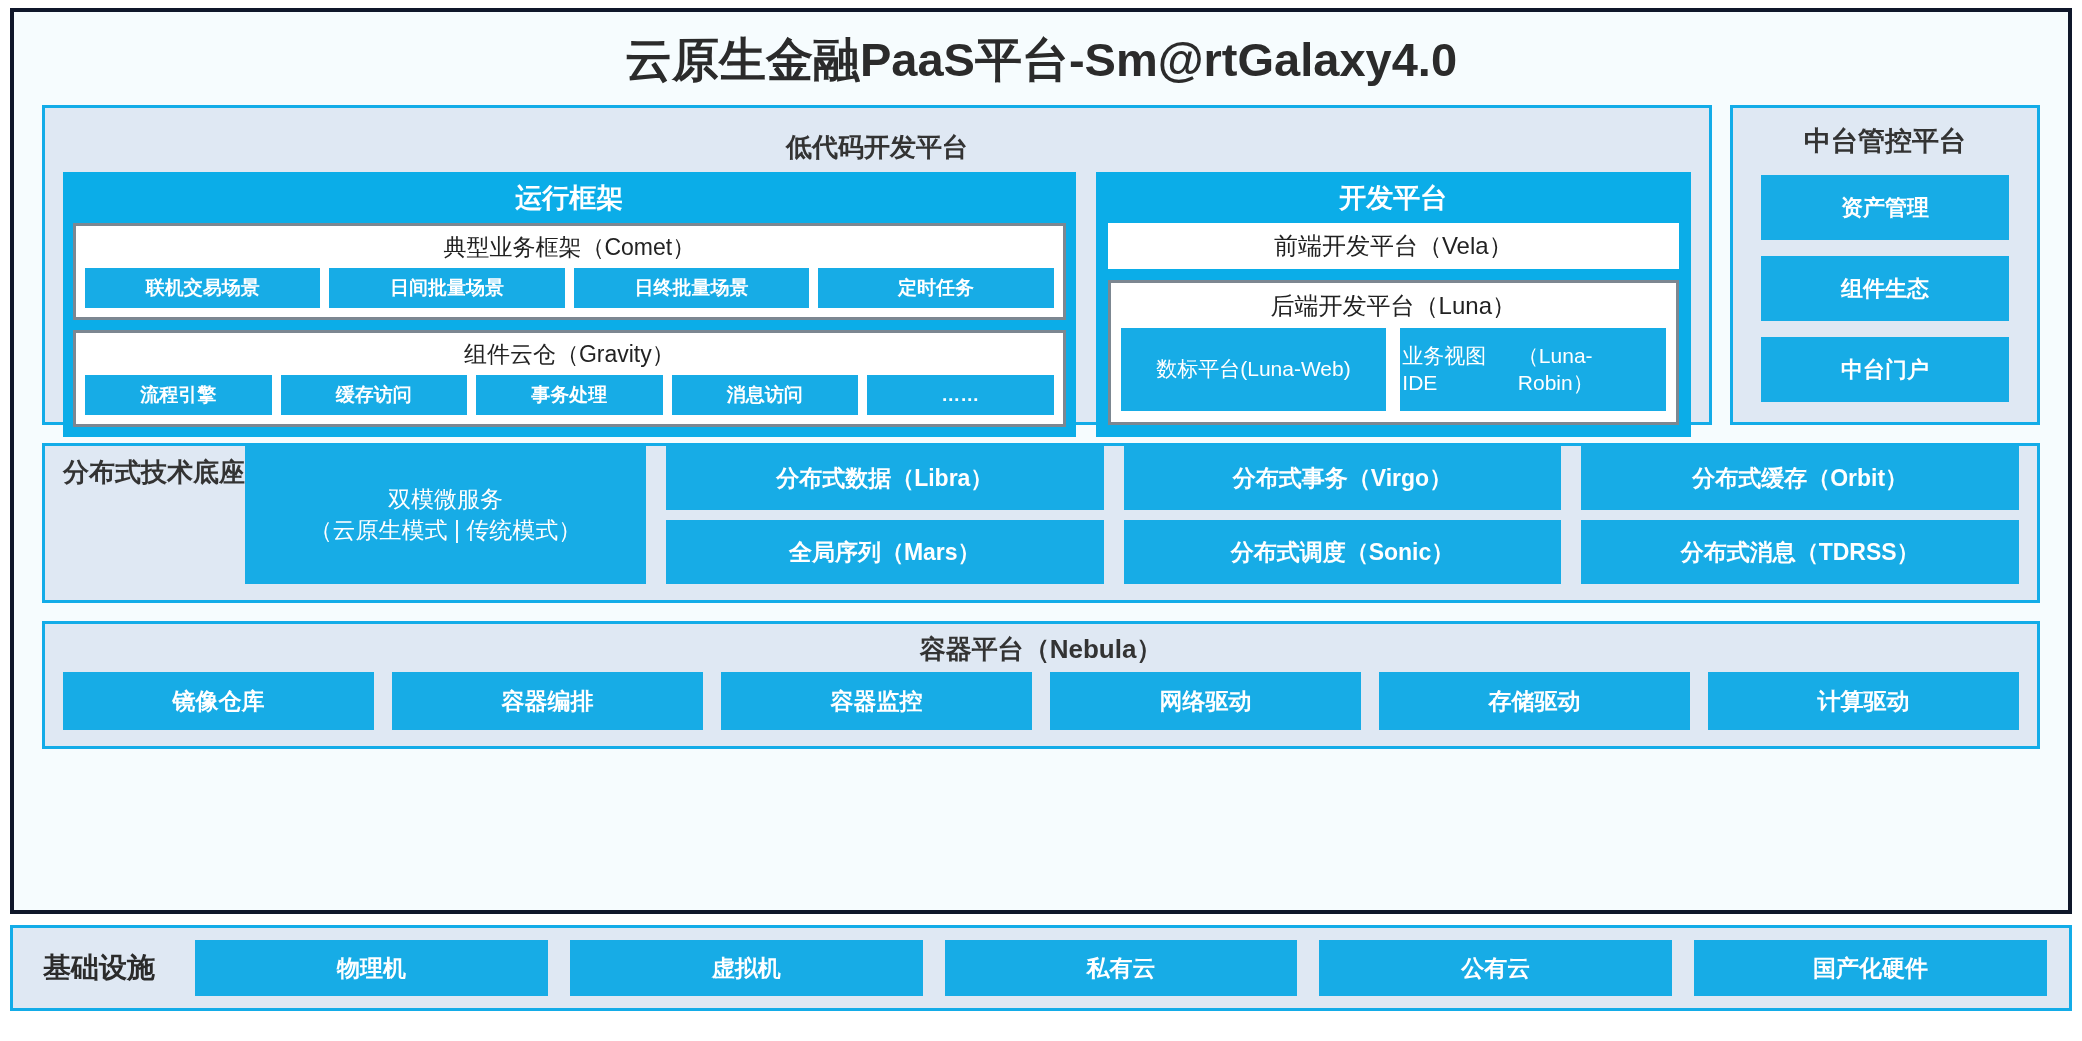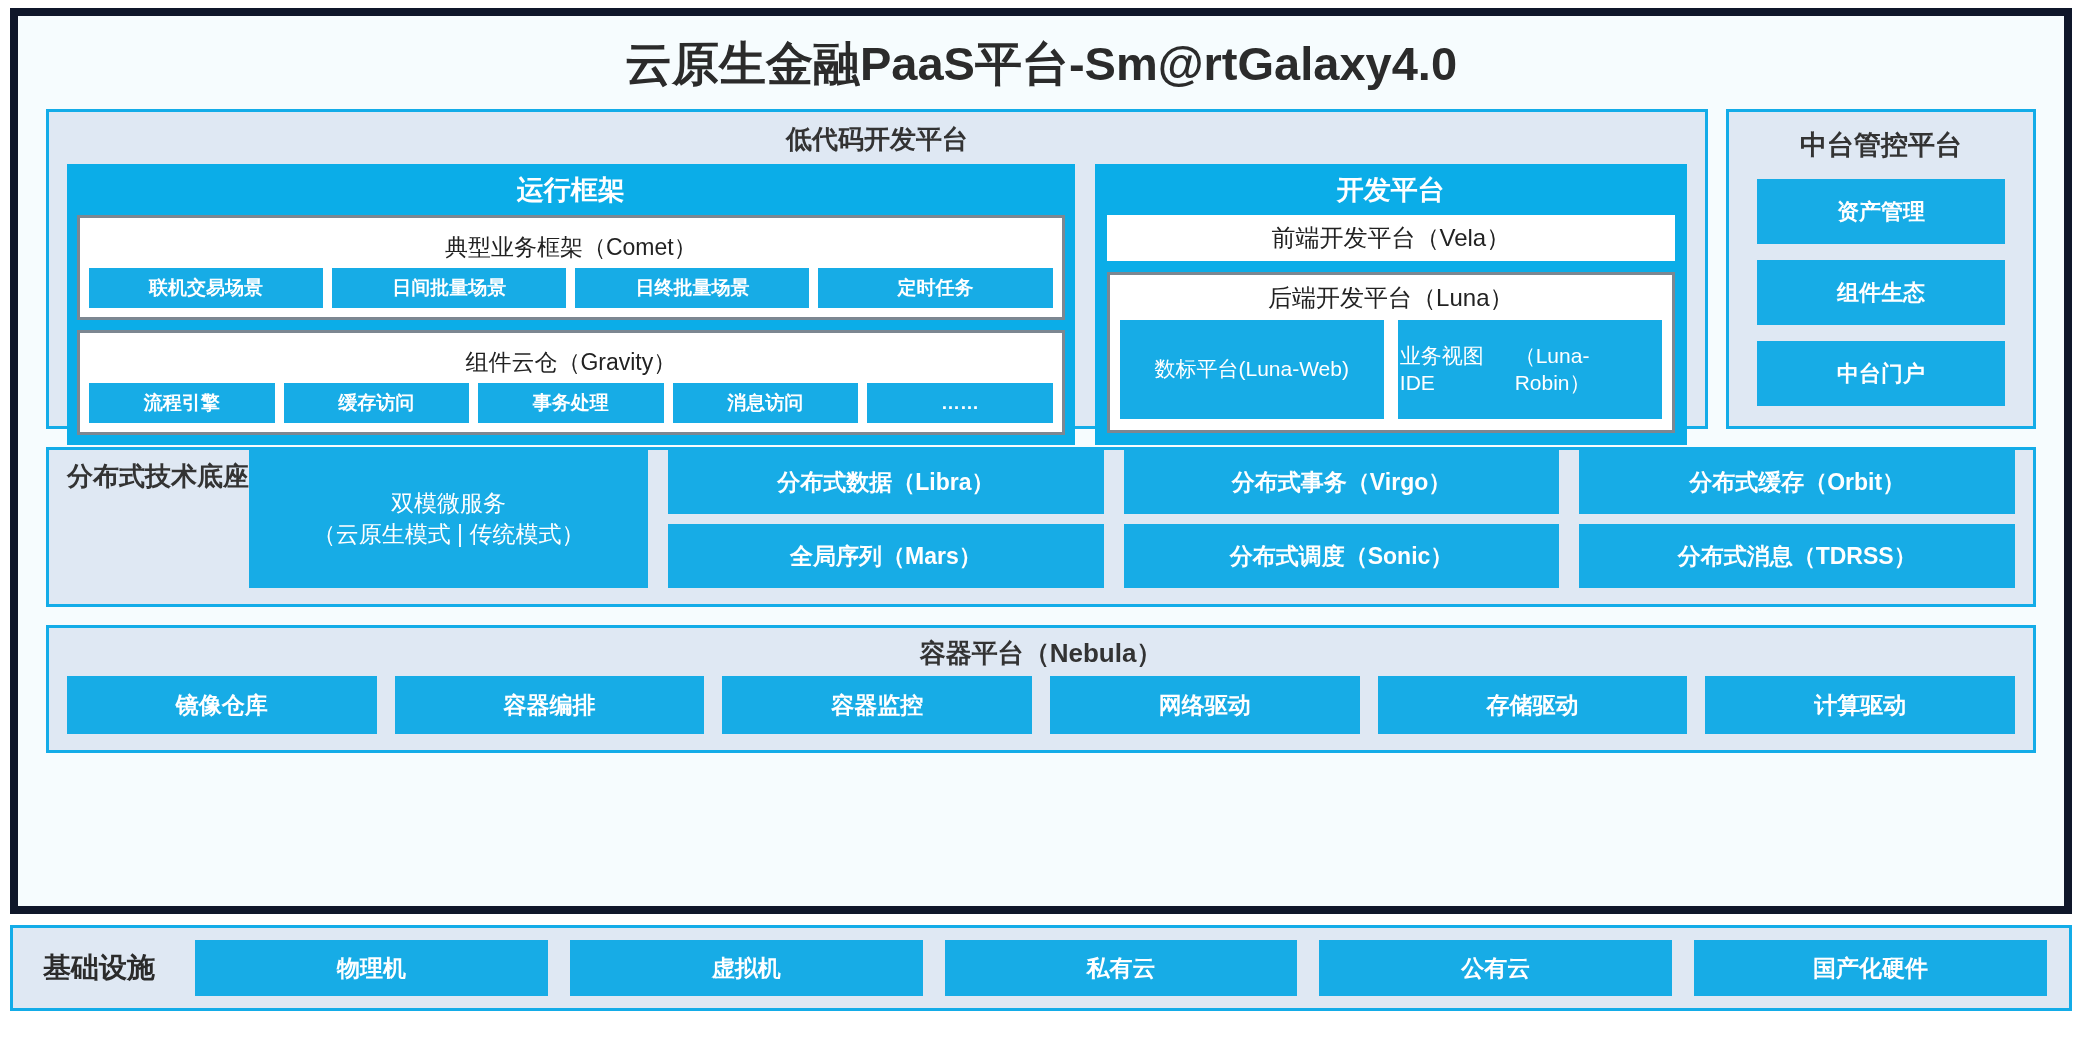--- a/index.html
+++ b/index.html
@@ -20,21 +20,21 @@
     width: 2082px;
     height: 1041px;
     box-sizing: border-box;
     padding: 8px 10px 8px 10px;
     display: flex;
     flex-direction: column;
     background: #ffffff;
   }
 
   .main-frame {
-    border: 8px solid #0f172a;
+    border: 4px solid #0f172a;
     background: #F6FCFE;
     box-sizing: border-box;
     flex: 0 0 auto;
     height: 906px;
     padding: 0 28px 0 28px;
     display: flex;
     flex-direction: column;
   }
 
   .title {
@@ -55,21 +55,21 @@
     background: #DFE8F3;
     box-sizing: border-box;
     position: relative;
   }
   .panel-title {
     text-align: center;
     font-size: 26px;
     font-weight: bold;
     color: #333333;
     line-height: 1;
-    padding-top: 14px;
+    padding-top: 26px;
     padding-bottom: 12px;
   }
 
   
   .top-row {
     display: flex;
     gap: 18px;
     flex: 0 0 auto;
     height: 320px;
   }
@@ -111,21 +111,21 @@
     padding: 0 9px 9px 9px;
     display: flex;
     flex-direction: column;
   }
   .wgroup + .wgroup { margin-top: 10px; }
   .wgroup-title {
     text-align: center;
     font-size: 23px;
     color: #222222;
     line-height: 1;
-    padding: 18px 0 9px 0;
+    padding: 10px 0 9px 0;
   }
   .chip-row {
     display: flex;
     gap: 9px;
   }
   .chip {
     background: #17ACE6;
     color: #ffffff;
     font-size: 19px;
     display: flex;

